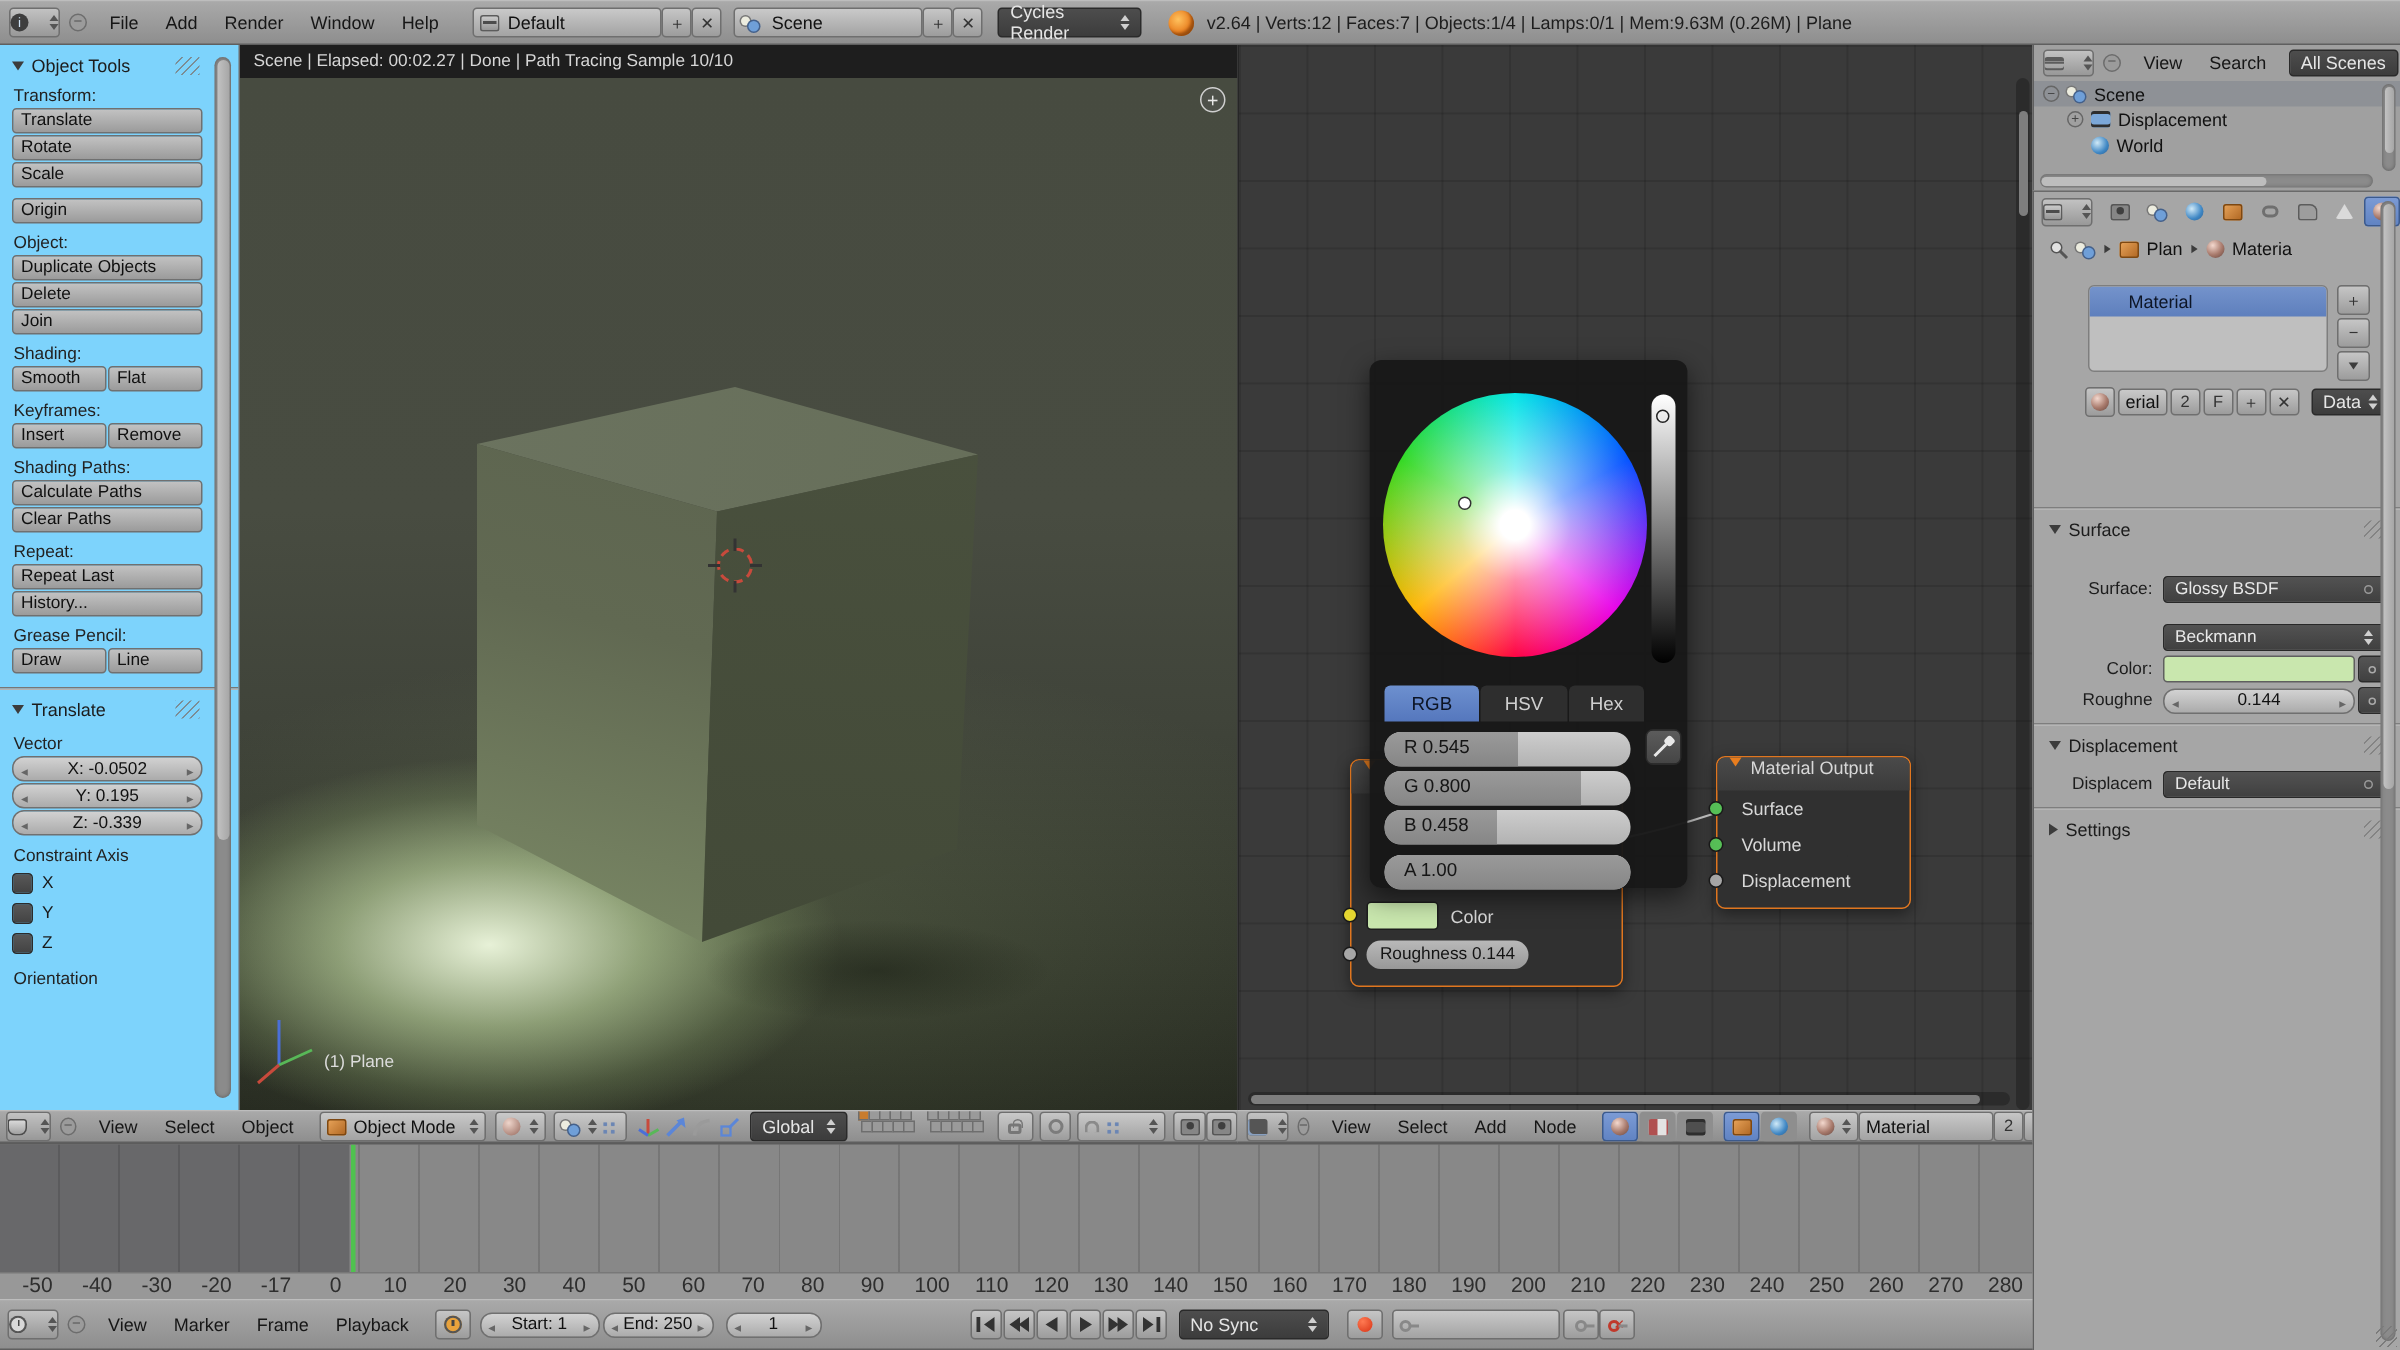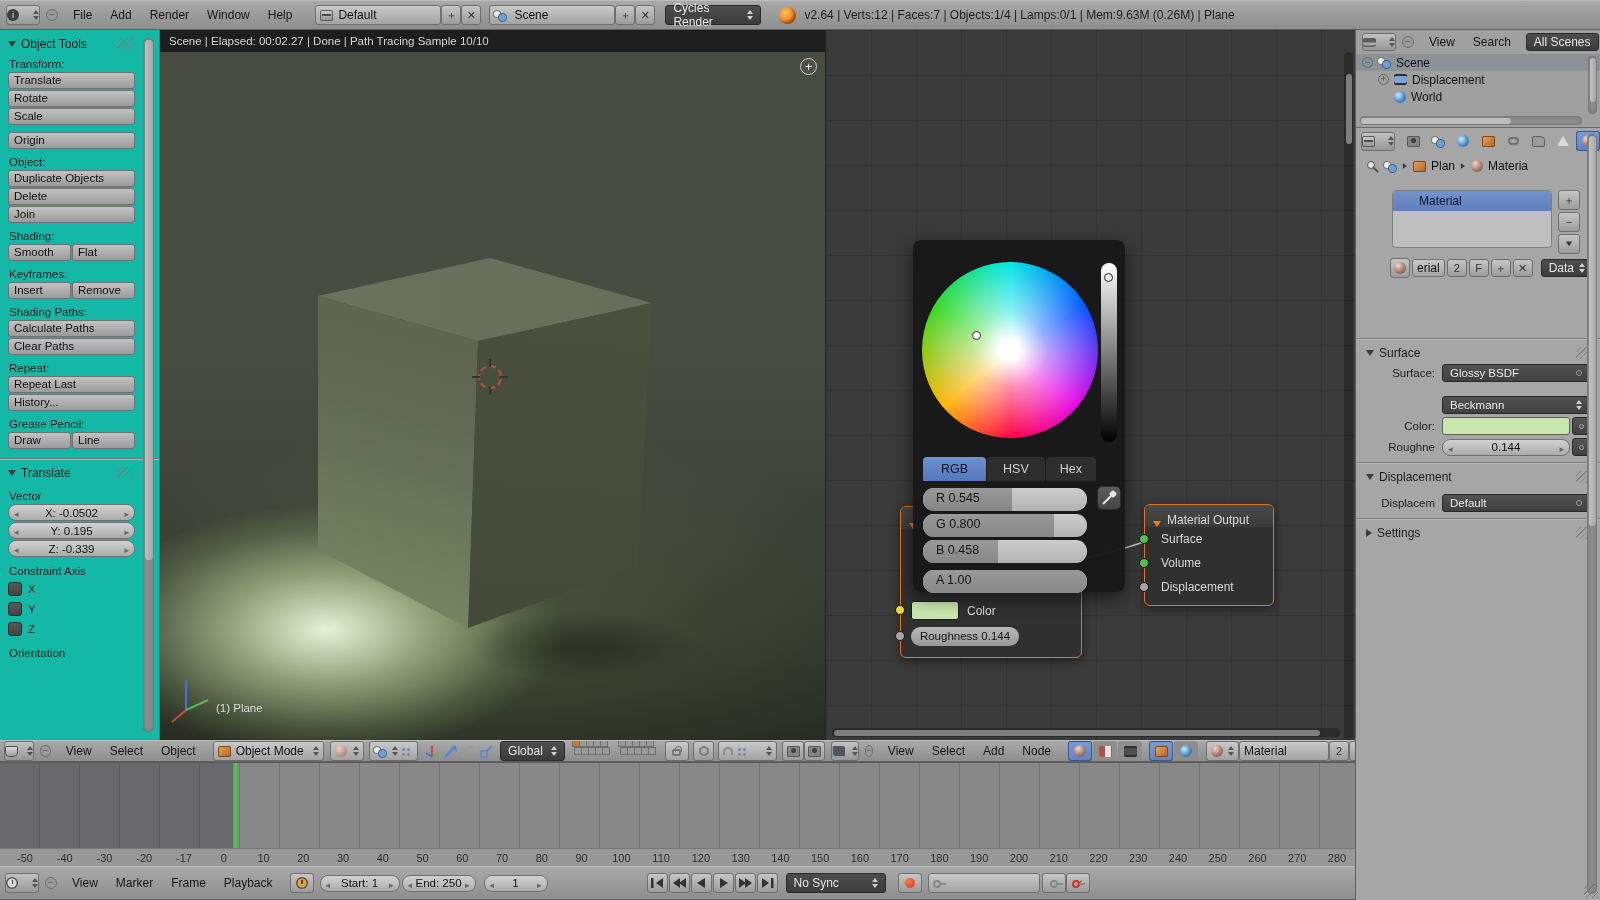--- a/index.html
+++ b/index.html
@@ -77,21 +77,21 @@
   .numfield .la,.numfield .ra { position:absolute; top:4px; font-size:9px; color:#666; }
   .numfield .la{ left:5px; } .numfield .ra{ right:5px; }
   .chkrow { display:flex; align-items:center; gap:6px; height:20px; font-size:11.5px; color:#1a1a1a; }
   .chk { width:14px; height:14px; background:linear-gradient(#585858,#434343); border:1px solid #2c2c2c; border-radius:3px; }
   .vscroll { position:absolute; width:11px; border-radius:6px; background:#8b8b8b; box-shadow:inset 0 0 3px rgba(0,0,0,.35); }
   .vthumb { position:absolute; left:1.5px; right:1.5px; border-radius:5px; background:linear-gradient(90deg,#c2c2c2,#a6a6a6); }
 
   
   .nodebox { position:absolute; background:rgba(48,48,48,.96); border:1.5px solid #e0761f; border-radius:6px;
     box-shadow:0 3px 10px rgba(0,0,0,.45); color:#d8d8d8; font-size:12px; }
-  .node-hd { height:22px; display:flex; align-items:flex-end; gap:6px; padding:0 8px;
+  .node-hd { height:22px; display:flex; align-items:flex-start; gap:6px; padding:0 8px;
     background:linear-gradient(#4a4a4a,#3b3b3b); border-radius:5px 5px 0 0; }
   .node-hd .tri-dn { border-top-color:#e87d1e; }
   .socket { position:absolute; width:10px; height:10px; border-radius:50%; border:1px solid #191919; }
   .pslider { position:absolute; height:23px; border-radius:11px; background:linear-gradient(#cdcdcd,#b2b2b2);
     overflow:hidden; color:#151515; font-size:12.5px; }
   .pslider .fill { position:absolute; left:0; top:0; bottom:0; background:linear-gradient(#9a9a9a,#868686); }
   .pslider span { position:absolute; left:13px; top:3px; }
   .ptab { height:24px; display:flex; align-items:center; padding:0 14px; background:#2e2e2e; color:#cfcfcf;
     border-radius:4px 4px 0 0; font-size:12.5px; margin-right:1px; }
   .ptab.active { background:linear-gradient(#6d90cf,#5577bd); color:#0c1424; }
@@ -101,21 +101,21 @@
   .dotbtn { width:18px; height:18px; background:linear-gradient(#555,#404040); border:1px solid #2a2a2a; border-radius:3px;
     margin-left:2px; display:flex; align-items:center; justify-content:center; }
   .dotbtn i { width:5px; height:5px; border:1px solid #aaa; border-radius:50%; }
   .ddark { height:18px; flex:1; background:linear-gradient(#525252,#404040); border:1px solid #282828; border-radius:3px;
     color:#e8e8e8; font-size:11.5px; display:flex; align-items:center; padding:0 7px; }
   .prow { display:flex; align-items:center; margin:3px 10px 3px 4px; }
   .pdivider { border-top:1px solid #7e7e7e; border-bottom:1px solid #b5b5b5; margin:6px 0; }
   .ptab-ic { width:24px; height:20px; display:flex; align-items:center; justify-content:center; border-radius:3px; }
   .ptab-ic.active { background:linear-gradient(#7d9cd6,#5f82c2); box-shadow:inset 0 0 0 1px #3c5a8c; }
 
-  .ruler-num { position:absolute; bottom:2px; transform:translateX(-50%); font-size:11px; color:#2e2e2e; }
+  .ruler-num { position:absolute; bottom:2px; transform:translateX(-50%); font-size:14px; color:#2e2e2e; }
   .pb-btn { width:21px; height:20px; background:linear-gradient(#c6c6c6,#9c9c9c); border:1px solid #6f6f6f; border-radius:3px;
     display:flex; align-items:center; justify-content:center; margin-left:1px; }
 </style>
 </head>
 <body>
 
 <div class="abs bar flex" style="left:0;top:0;width:1600px;height:30px;padding-left:6px;">
   <span class="ico-box">
       <span class="ic ic-info">i</span>
       <span class="ud darkar">
@@ -147,21 +147,21 @@
     <span>Cycles Render</span>
     <span class="ud">
         <i class="up"></i>
         <i class="dn"></i>
       </span>
   </span>
   <span style="width:17px;height:17px;border-radius:50%;margin-left:18px;background:radial-gradient(circle at 38% 35%,#ffc25e,#e87d1e 60%,#b85a10);box-shadow:inset -2px -2px 2px rgba(90,40,0,.5);"></span>
   <span style="margin-left:8px;font-size:12px;color:#1d1d1d;">v2.64 | Verts:12 | Faces:7 | Objects:1/4 | Lamps:0/1 | Mem:9.63M (0.26M) | Plane</span>
 </div>
 
-<div class="abs" style="left:0;top:30px;width:160px;height:710px;background:#14b8a6;border-right:1px solid #6a6a6a;overflow:hidden;padding:7px 24px 0 8px;">
+<div class="abs" style="left:0;top:30px;width:160px;height:710px;background:#7dd3fc;border-right:1px solid #6a6a6a;overflow:hidden;padding:7px 24px 0 8px;">
   <div class="panel-title">
     <span class="tri-dn"></span>
     <span>Object Tools</span>
     <span class="grip"></span>
   </div>
   <div id="ts-sections">
       <div class="ts-label">Transform:</div>
       <div class="ts-row">
         <div class="tbtn">Translate</div>
       </div>
@@ -660,21 +660,21 @@
         </span>
       </span>
   </div>
 
   <div class="pdivider" style="margin-top:160px;"></div>
   <div class="panel-title" style="padding-left:10px;">
     <span class="tri-dn"></span>
     <span>Surface</span>
     <span class="grip" style="right:8px;"></span>
   </div>
-  <div class="prow" style="margin-top:4px;">
+  <div class="prow" style="margin-top:24px;">
     <span class="p-label">Surface:</span>
     <span class="ddark">
         <span>Glossy BSDF</span>
         <span style="margin-left:auto;width:6px;height:6px;border:1px solid #999;border-radius:50%;"></span>
       </span>
   </div>
   <div class="prow" style="margin-top:14px;">
     <span class="p-label"></span>
     <span class="ddark">
         <span>Beckmann</span>

